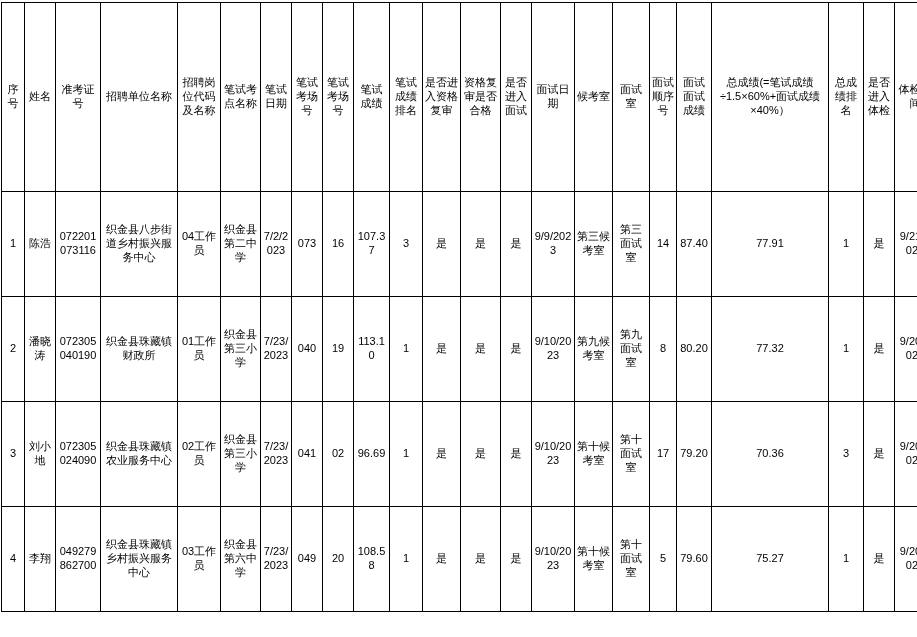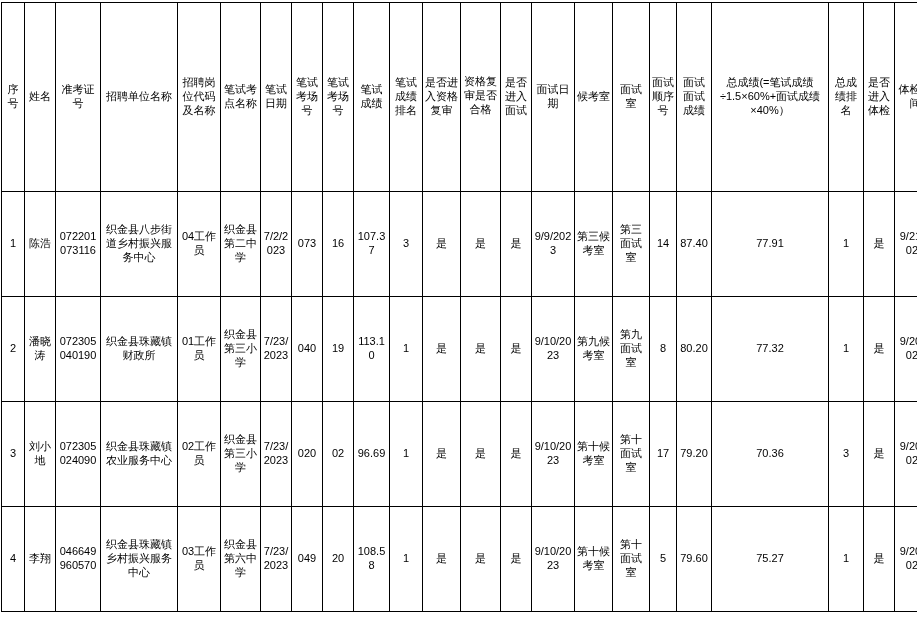--- a/index.html
+++ b/index.html
@@ -52,21 +52,21 @@
   .col-idno     { width: 40px; }
   .col-unit     { width: 72px; }
   .col-postcode { width: 38px; margin-top: 47px; }
   .col-site     { width: 35px; }
   .col-date     { width: 26px; }
   .col-room     { width: 26px; }
   .col-seat     { width: 26px; }
   .col-score    { width: 31px; }
   .col-rank     { width: 28px; }
   .col-enter    { width: 33px; margin-top: 30px; }
-  .col-qual     { width: 35px; font-family: Liberation Mono, monospace; }
+  .col-qual     { width: 35px; }
   .col-isenter  { width: 26px; }
   .col-idate    { width: 38px; margin-top: 40px; }
   .col-wait     { width: 33px; margin-left: 8px; }
   .col-iroom    { width: 32px; }
   .col-iorder   { width: 22px; }
   .col-iscore   { width: 30px; border-radius: 11px; }
   .col-total    { width: 112px; }
   .col-trank    { width: 30px; }
   .col-ismed    { width: 26px; }
   .col-mtime    { width: 36px; }
@@ -158,42 +158,42 @@
 
       </tr>
       <tr>
         <td>3</td>
         <td>刘小地</td>
         <td>072305024090</td>
         <td>织金县珠藏镇农业服务中心</td>
         <td>02工作员</td>
         <td>织金县第三小学</td>
         <td>7/23/2023</td>
-        <td>020</td>
+        <td>041</td>
         <td>02</td>
         <td>96.69</td>
         <td>1</td>
         <td>是</td>
         <td>是</td>
         <td>是</td>
         <td>9/10/2023</td>
         <td>第十候考室</td>
         <td>第十面试室</td>
         <td>17</td>
         <td>79.20</td>
         <td>70.36</td>
         <td>3</td>
         <td>是</td>
         <td>9/20/2023</td>
 
       </tr>
       <tr>
         <td>4</td>
         <td>李翔</td>
-        <td>046649960570</td>
+        <td>049279862700</td>
         <td>织金县珠藏镇乡村振兴服务中心</td>
         <td>03工作员</td>
         <td>织金县第六中学</td>
         <td>7/23/2023</td>
         <td>049</td>
         <td>20</td>
         <td>108.58</td>
         <td>1</td>
         <td>是</td>
         <td>是</td>

